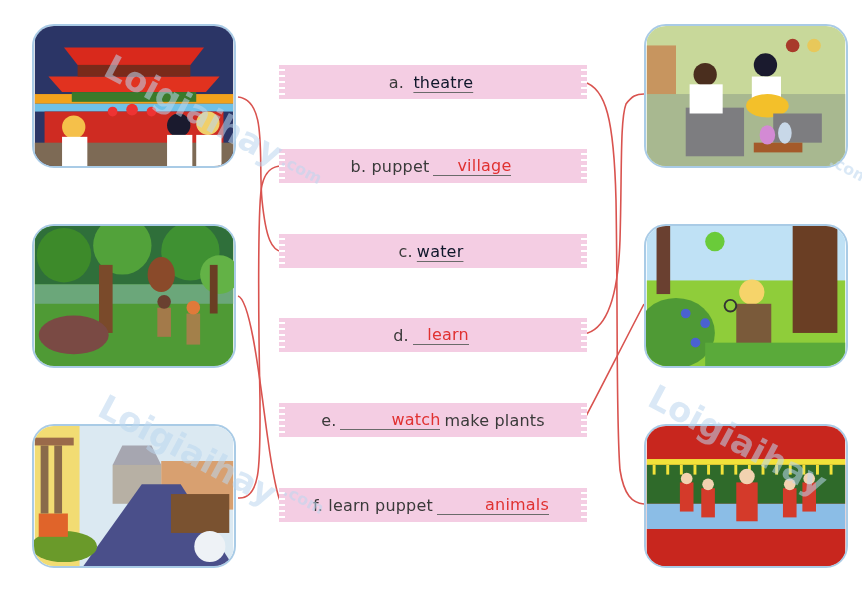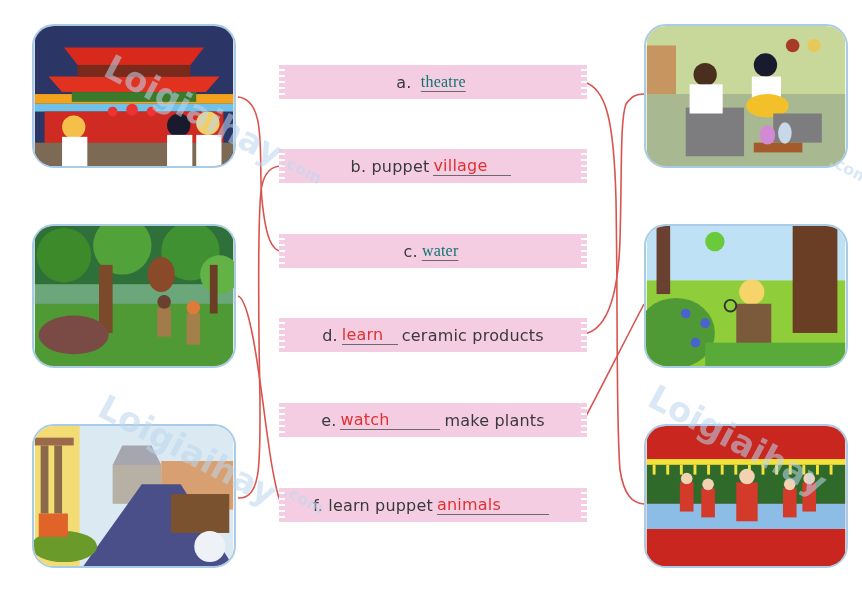--- a/index.html
+++ b/index.html
@@ -3,22 +3,22 @@
 <meta charset="utf-8">
 <style>
   html, body { margin:0; padding:0; background:#ffffff; }
   body { width:862px; height:596px; position:relative; overflow:hidden; font-family:"DejaVu Sans","Liberation Sans",sans-serif; }
   .card { position:absolute; width:204px; height:144px; border-radius:22px; overflow:hidden; border:2px solid #a9cbe6; box-sizing:border-box; }
   .card svg { display:block; width:100%; height:100%; }
   .label { position:absolute; left:282px; width:302px; height:34px; background:#f4cde3; display:flex; align-items:center; justify-content:center; font-size:16px; color:#3a3a3a; letter-spacing:0.2px; white-space:nowrap; }
   .label::before, .label::after { content:""; position:absolute; top:0; bottom:0; width:6px;
     background: repeating-linear-gradient(180deg, #f4cde3 0 4px, #ffffff 4px 6px); }
   .label::before { left:-3px; } .label::after { right:-3px; }
-  .ans { color:#0f766e; text-decoration:underline; text-decoration-color:#6a6a6a; text-underline-offset:4px; padding:0 4px;font-family:Liberation Serif, serif; }
-  .blank { display:inline-block; border-bottom:1.5px solid #6a6a6a; text-align:left; color:#e03131; line-height:18px; margin:16px 4px; }
+  .ans { color:#0f172a; text-decoration:underline; text-decoration-color:#6a6a6a; text-underline-offset:4px; padding:0 4px; }
+  .blank { display:inline-block; border-bottom:1.5px solid #6a6a6a; text-align:right; color:#e03131; line-height:18px; margin:16px 4px; }
   .wm { position:absolute; font-size:34px; font-weight:bold; color:#bcd7ef; opacity:0.55; transform:rotate(28deg); pointer-events:none; }
   .wm-small { font-size:16px; }
   #lines { position:absolute; left:0; top:0; width:862px; height:596px; pointer-events:none; }
 </style>
 </head>
 <body>
 
 <svg id="lines" viewBox="0 0 862 596">
   <g fill="none" stroke="#d9534f" stroke-width="1.6">
     <path d="M238 97 C268 100, 258 160, 262 200 C266 240, 272 250, 282 252"></path>
@@ -182,21 +182,20 @@
 </div>
 
 <div class="label" style="top:234px;">
   <span>c.</span>
   <span class="ans">water</span>
 </div>
 
 <div class="label" style="top:318px;">
   <span>d.</span>
   <span class="blank" style="width:56px;">learn</span>
-  <span>ceramic products</span>
 </div>
 
 <div class="label" style="top:403px;">
   <span>e.</span>
   <span class="blank" style="width:100px;">watch</span>
   <span>make plants</span>
 </div>
 
 <div class="label" style="top:488px;">
   <span>f.</span>&nbsp;

